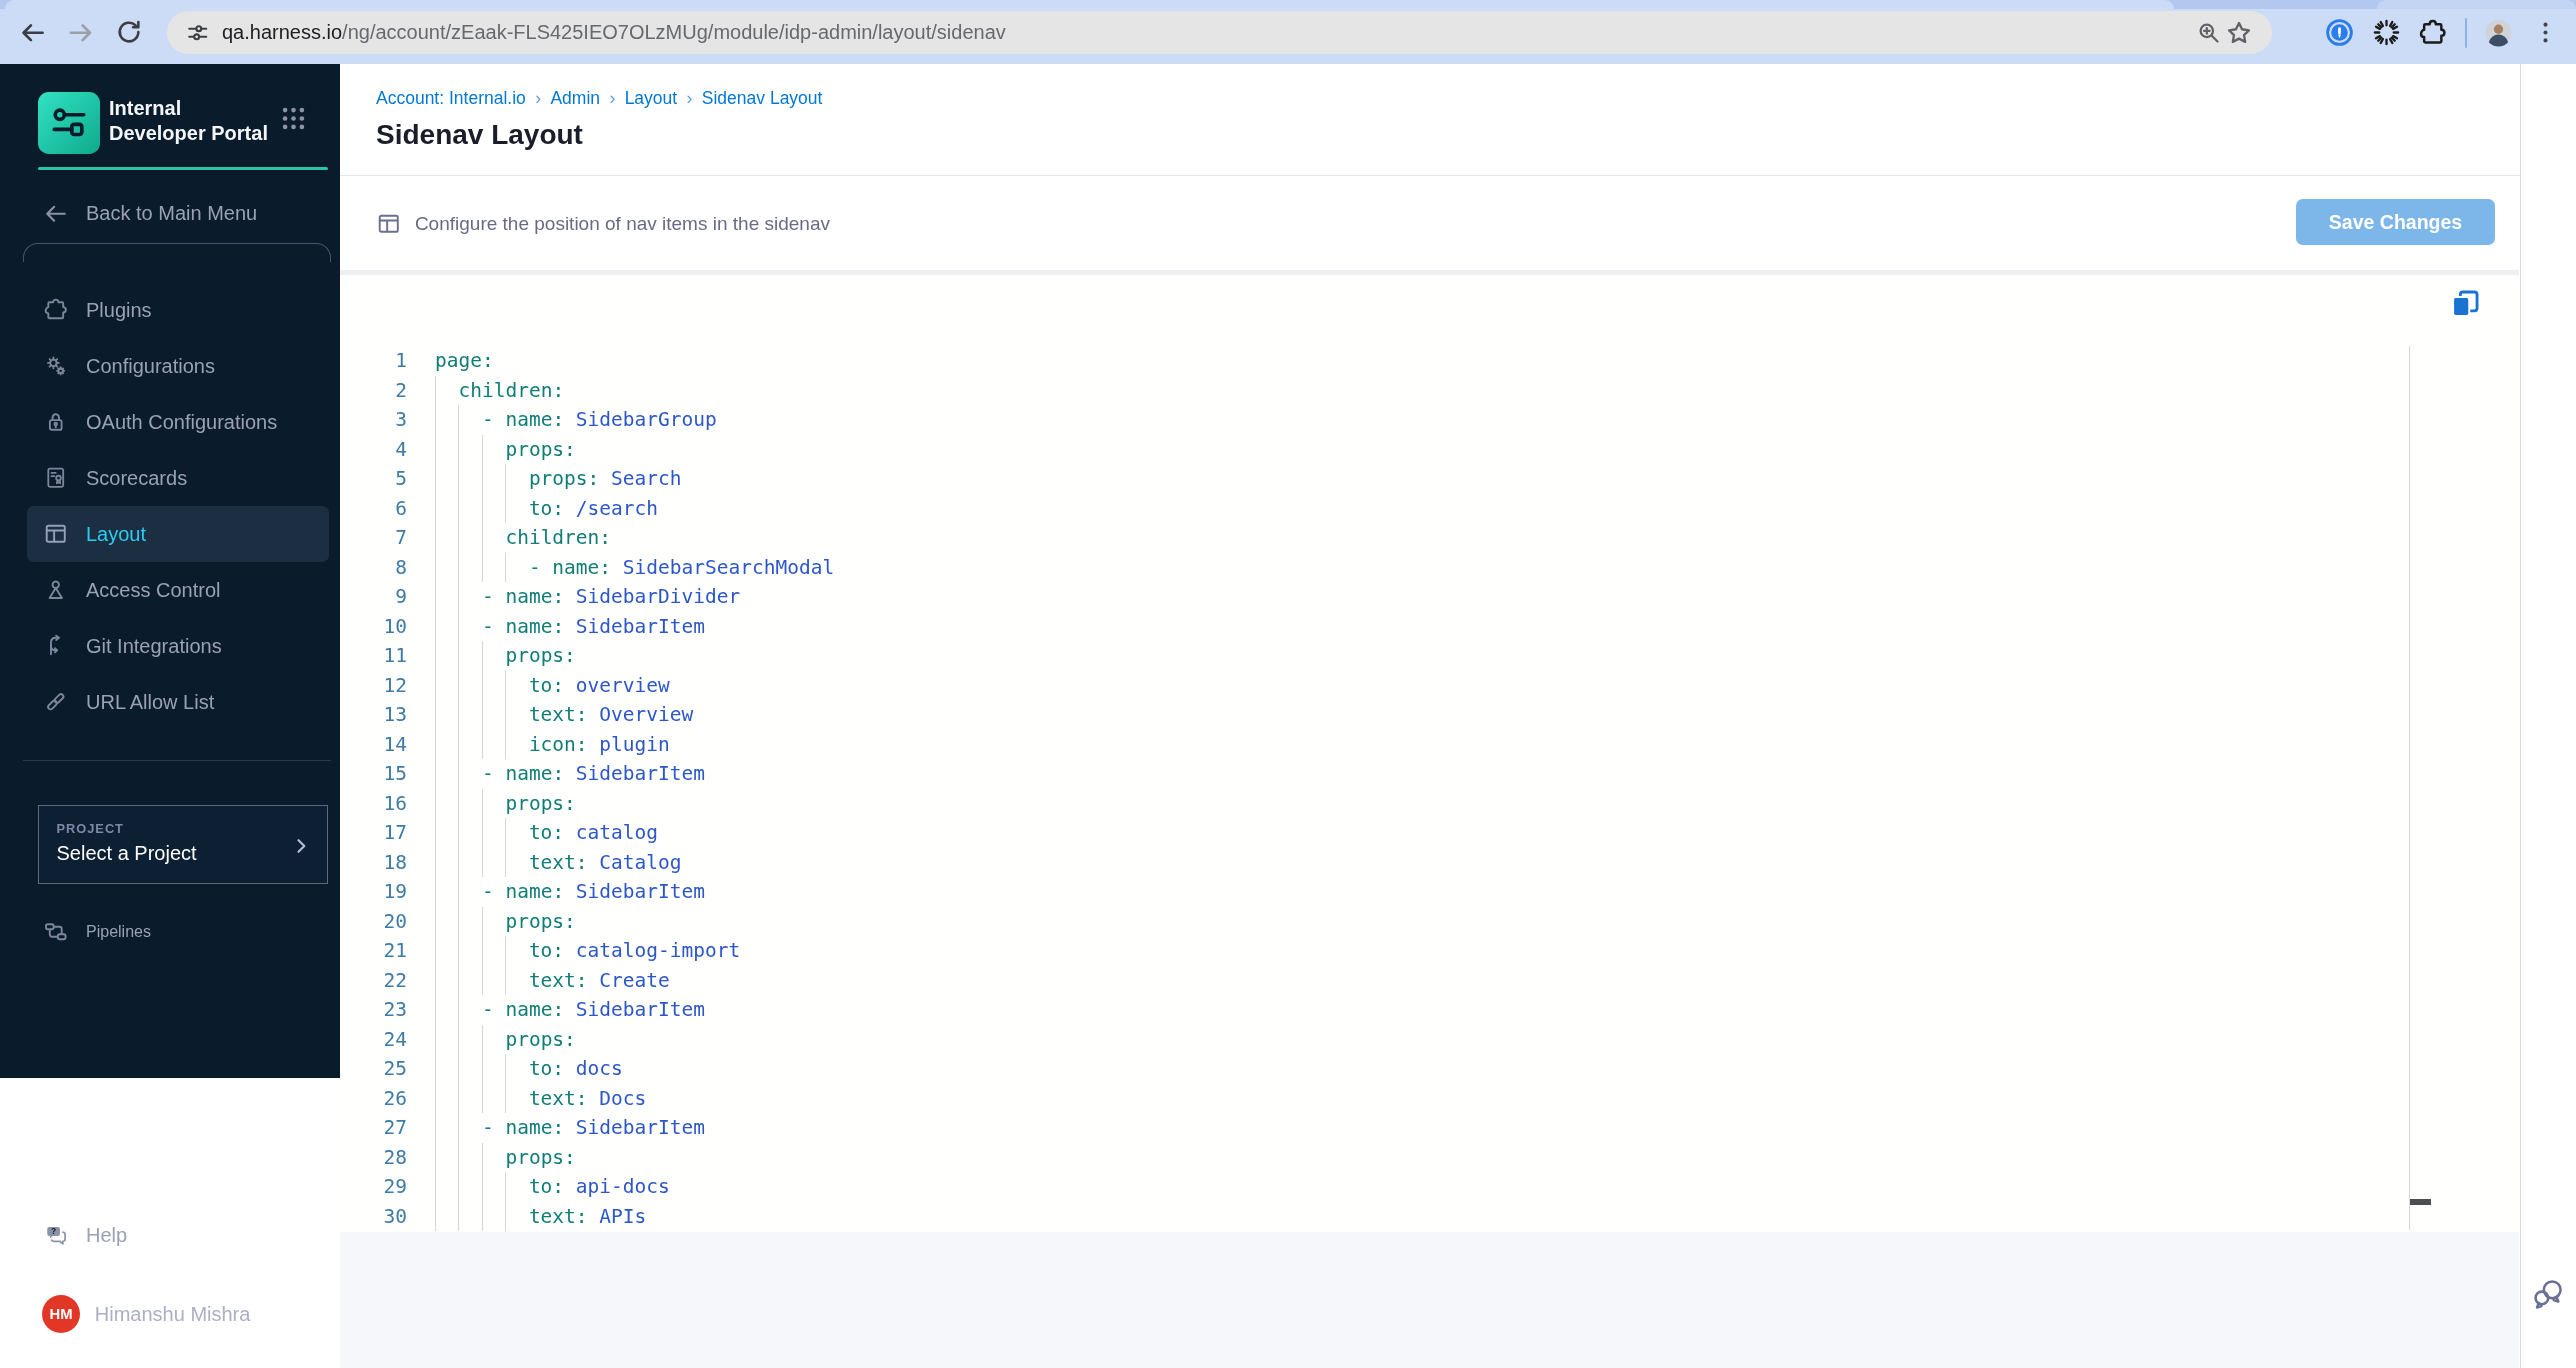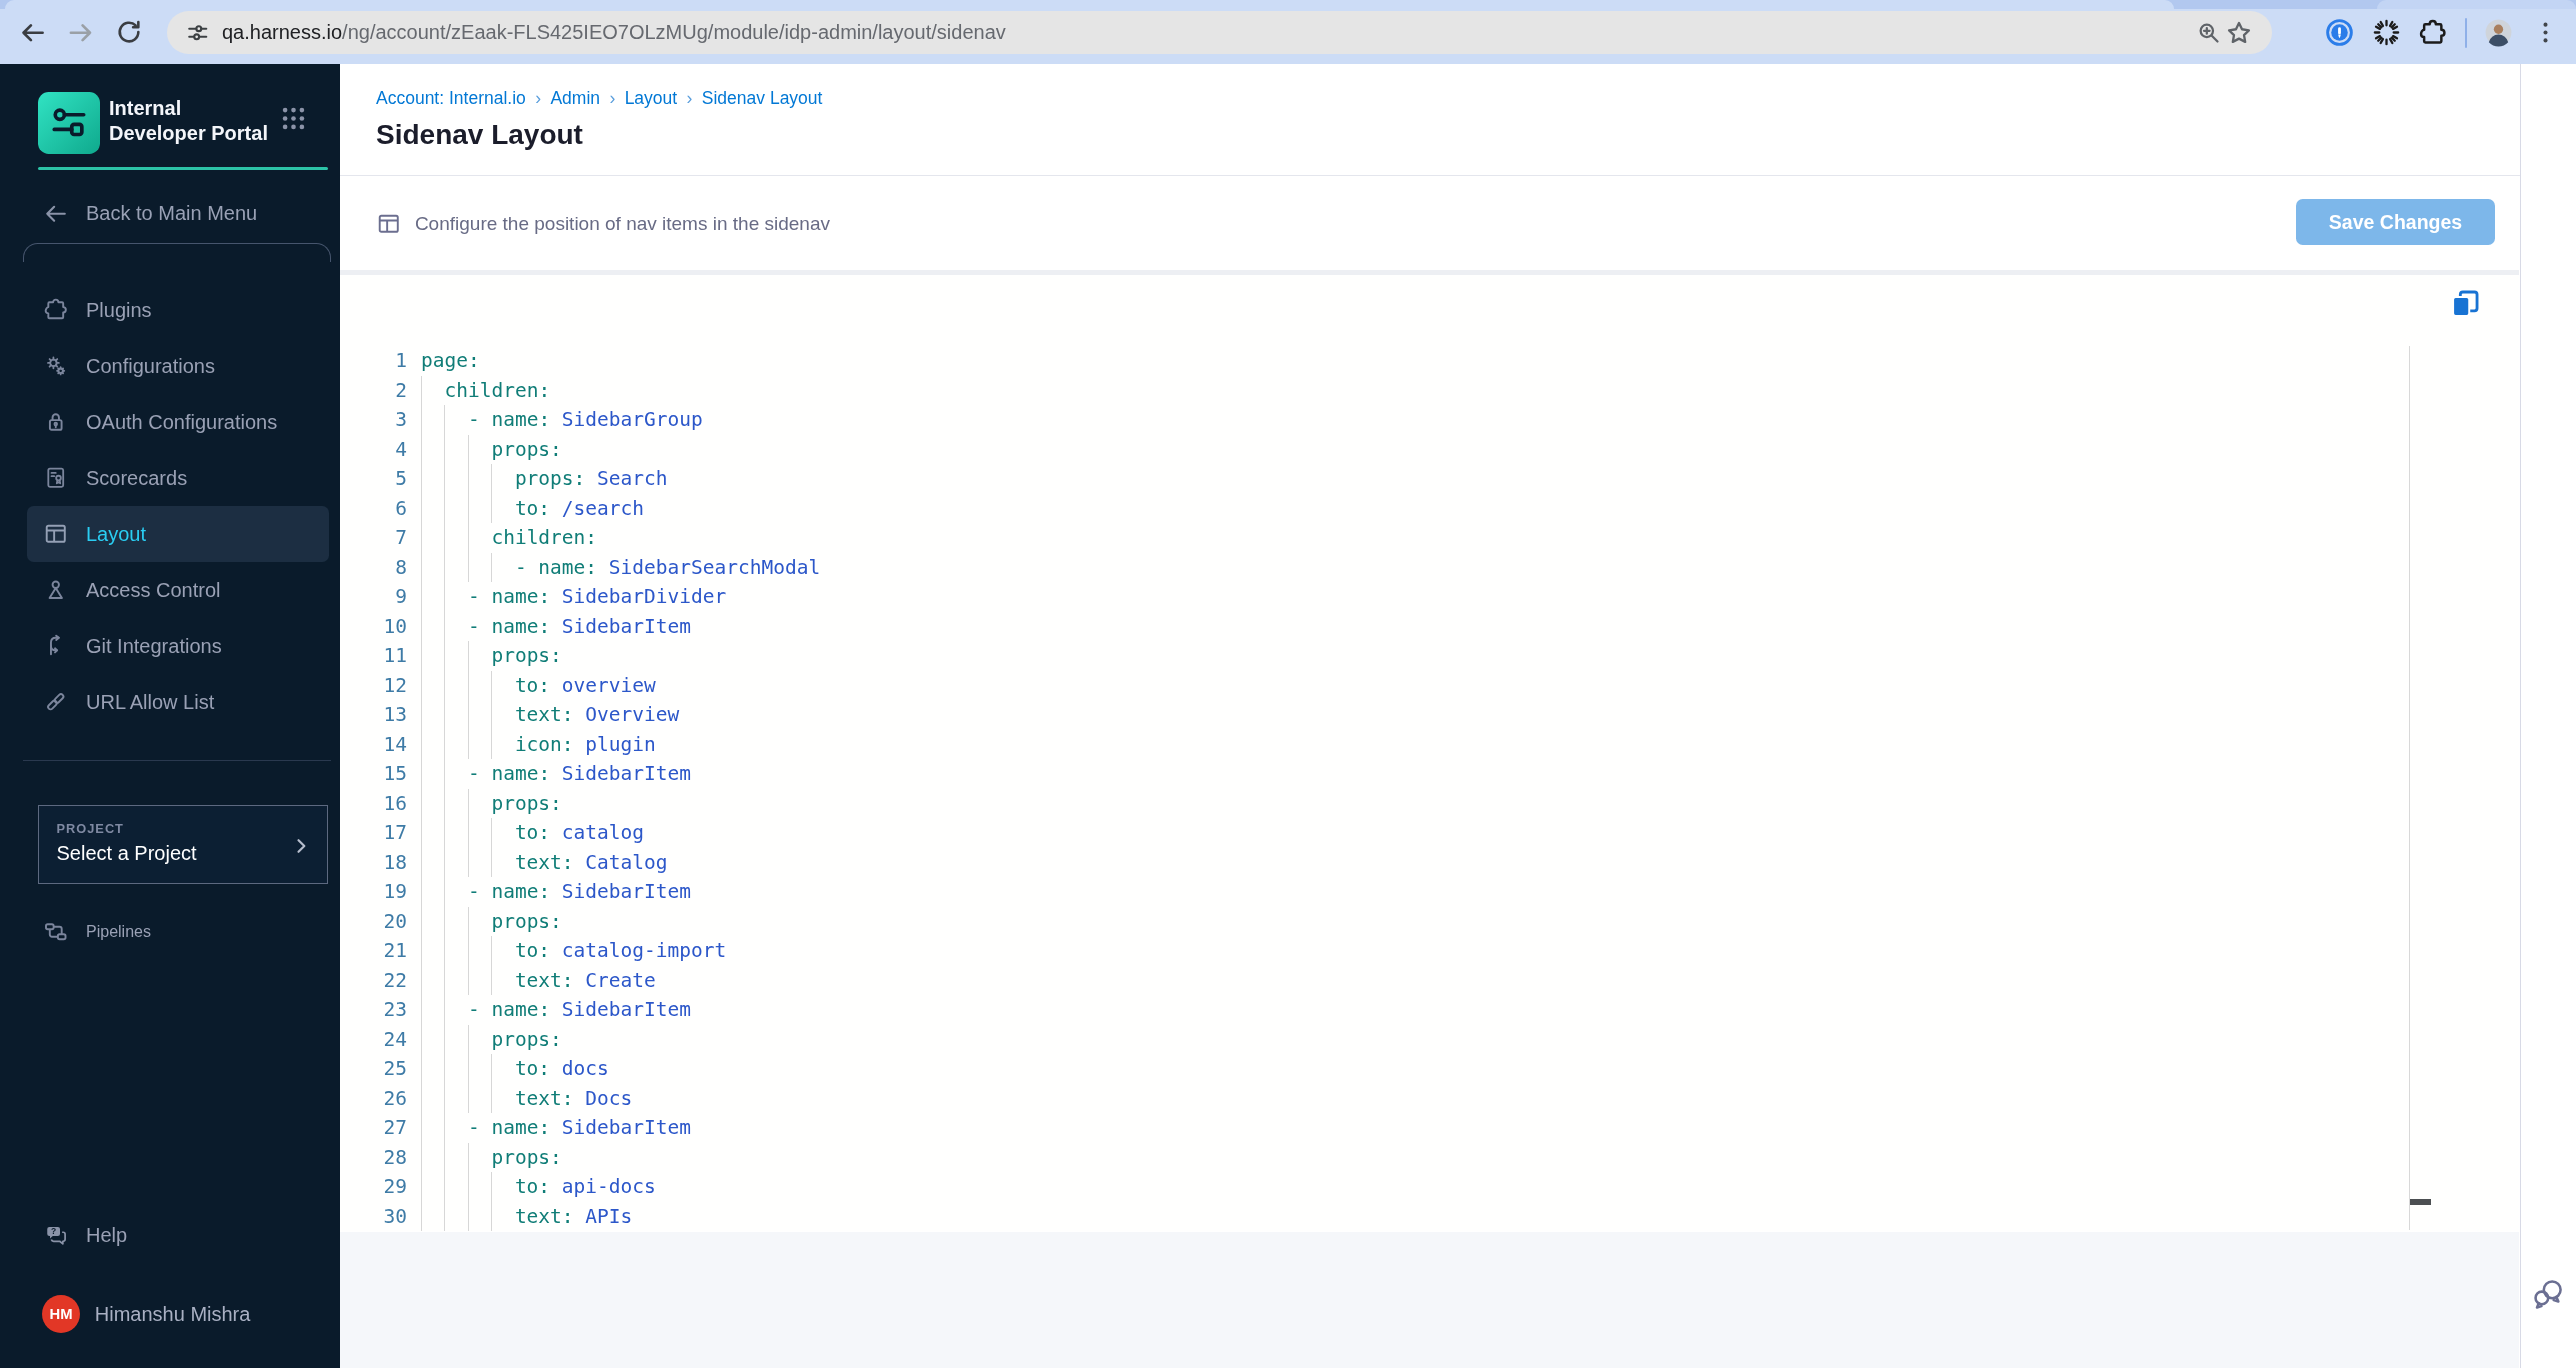--- a/index.html
+++ b/index.html
@@ -14,21 +14,21 @@
   .navbtns { position:absolute; top:17.5px; left:17.5px; display:flex; gap:19px; align-items:center; }
   .navbtn { width:29.5px; height:29.5px; display:flex; align-items:center; justify-content:center; }
   .urlbar { position:absolute; left:167px; top:11.4px; width:2105px; height:43px; background:#e5e5e5; border-radius:21.5px; display:flex; align-items:center; padding:0 17.5px; }
   .urltext { font-size:20px; color:#202124; margin-left:12px; flex:1; white-space:nowrap; overflow:hidden; }
   .urltext .path { color:#66696f; }
   .chrome-right { position:absolute; right:0; top:11.4px; height:43px; display:flex; align-items:center; gap:16px; padding-right:14.8px; }
   .vsep { width:2.7px; height:29.5px; background:#8fb0e8; border-radius:1.3px; }
   .cicon { width:31px; height:31px; display:flex; align-items:center; justify-content:center; }
 
   
-  .sidebar { position:absolute; left:0; top:64px; width:340px; height:1305px; background:#0a1b2b; }
+  .sidebar { position:absolute; left:0; top:64px; width:340px; height:1014px; background:#0a1b2b; }
   .logo { position:absolute; left:38px; top:27.5px; width:62px; height:62px; border-radius:10.7px; background:linear-gradient(135deg,#31e3c3,#0fa98d); display:flex; align-items:center; justify-content:center; }
   .product-title { position:absolute; left:109px; top:32px; width:172px; color:#f4f6fa; font-size:20px; font-weight:bold; line-height:25px; }
   .griddots { position:absolute; left:278px; top:39px; }
   .teal-line { position:absolute; left:38px; top:103px; width:290px; height:3.4px; background:#2cc3a7; border-radius:2px; }
   .back-row { position:absolute; left:0; top:135px; width:340px; height:29.5px; display:flex; align-items:center; color:#99a1b5; font-size:20px; }
   .back-row .micon { margin-left:43px; margin-right:17.5px; color:#8a93a8; }
   .group-curve { position:absolute; left:23px; top:179px; width:308px; height:19px; border:1.3px solid #46556d; border-bottom:none; border-radius:14.8px 14.8px 0 0; }
   .nav-list { position:absolute; left:0; top:218px; width:340px; }
   .nav-item { height:56px; display:flex; align-items:center; color:#9aa1b5; font-size:20px; position:relative; }
   .nav-item .micon { margin-left:43px; margin-right:17.5px; color:#7b859c; flex:0 0 auto; }
@@ -57,21 +57,21 @@
   .toolbar { position:absolute; left:340px; top:177px; width:2236px; height:93px; background:#fff;padding-left:30px; }
   .toolbar-desc { position:absolute; left:36px; top:0; height:93px; display:flex; align-items:center; gap:13.4px; color:#686b85; font-size:19px; }
   .toolbar-desc .micon { color:#6b6e8f; }
   .save-btn { position:absolute; left:1956px; top:22px; width:199px; height:46px; background:#7db7ea; border:none; border-radius:6.7px; color:#ffffff; font-size:19.5px; font-weight:bold; font-family:"Liberation Sans",sans-serif; }
   .gray-band { position:absolute; left:340px; top:270px; width:2179px; height:5.4px; background:#edeff3; }
   .editor { position:absolute; left:340px; top:275px; width:2179px; height:956px; background:#fffffe; }
   .copy-btn { position:absolute; left:2108px; top:12px; width:34px; height:34px; }
   .code { position:absolute; left:0; top:71px; width:2069px; font-family:"DejaVu Sans Mono", monospace; font-size:19.5px; }
   .cl { display:flex; height:29.5px; line-height:29.5px; white-space:pre; }
   .ln { width:67px; text-align:right; color:#3e7ba6; flex:0 0 auto; }
-  .cd { margin-left:14px; }
+  .cd { margin-left:28px; }
   .g { display:inline-block; width:2ch; height:29.5px; border-left:1.3px solid #d7d7d7; vertical-align:top; }
   .dash { color:#107d77; }
   .key { color:#107d77; }
   .val { color:#2c57c9; }
   .scroll-line { position:absolute; left:2069px; top:71px; width:1.3px; height:884px; background:#d8d8d8; }
   .scroll-thumb { position:absolute; left:2070px; top:924px; width:21px; height:6px; background:#4c4f52; }
   .below-editor { position:absolute; left:340px; top:1232px; width:2179px; height:137px; background:#f5f7fa; }
   .right-strip { position:absolute; left:2520px; top:64px; width:56px; height:1305px; background:#ffffff; border-left:1.3px solid #d8dae6; }
   .chat-fab { position:absolute; left:9.4px; top:1212px; width:36px; height:36px; color:#6b6f92; }
 

